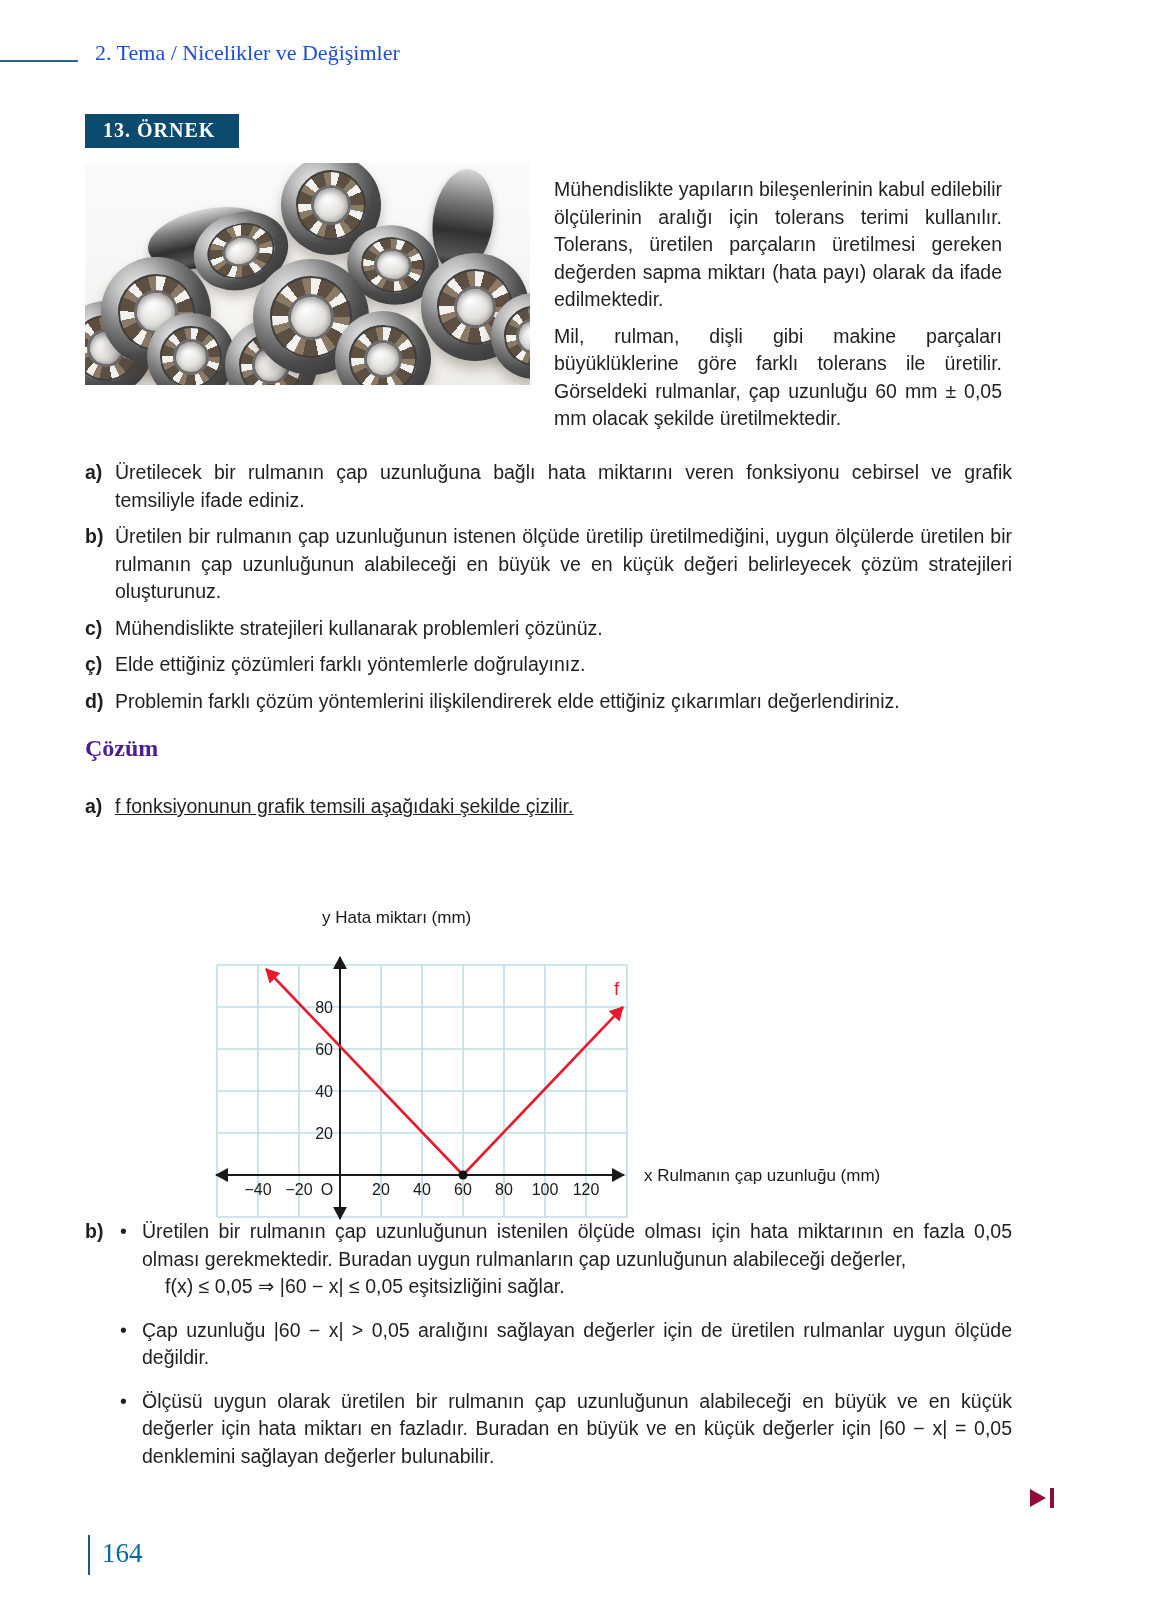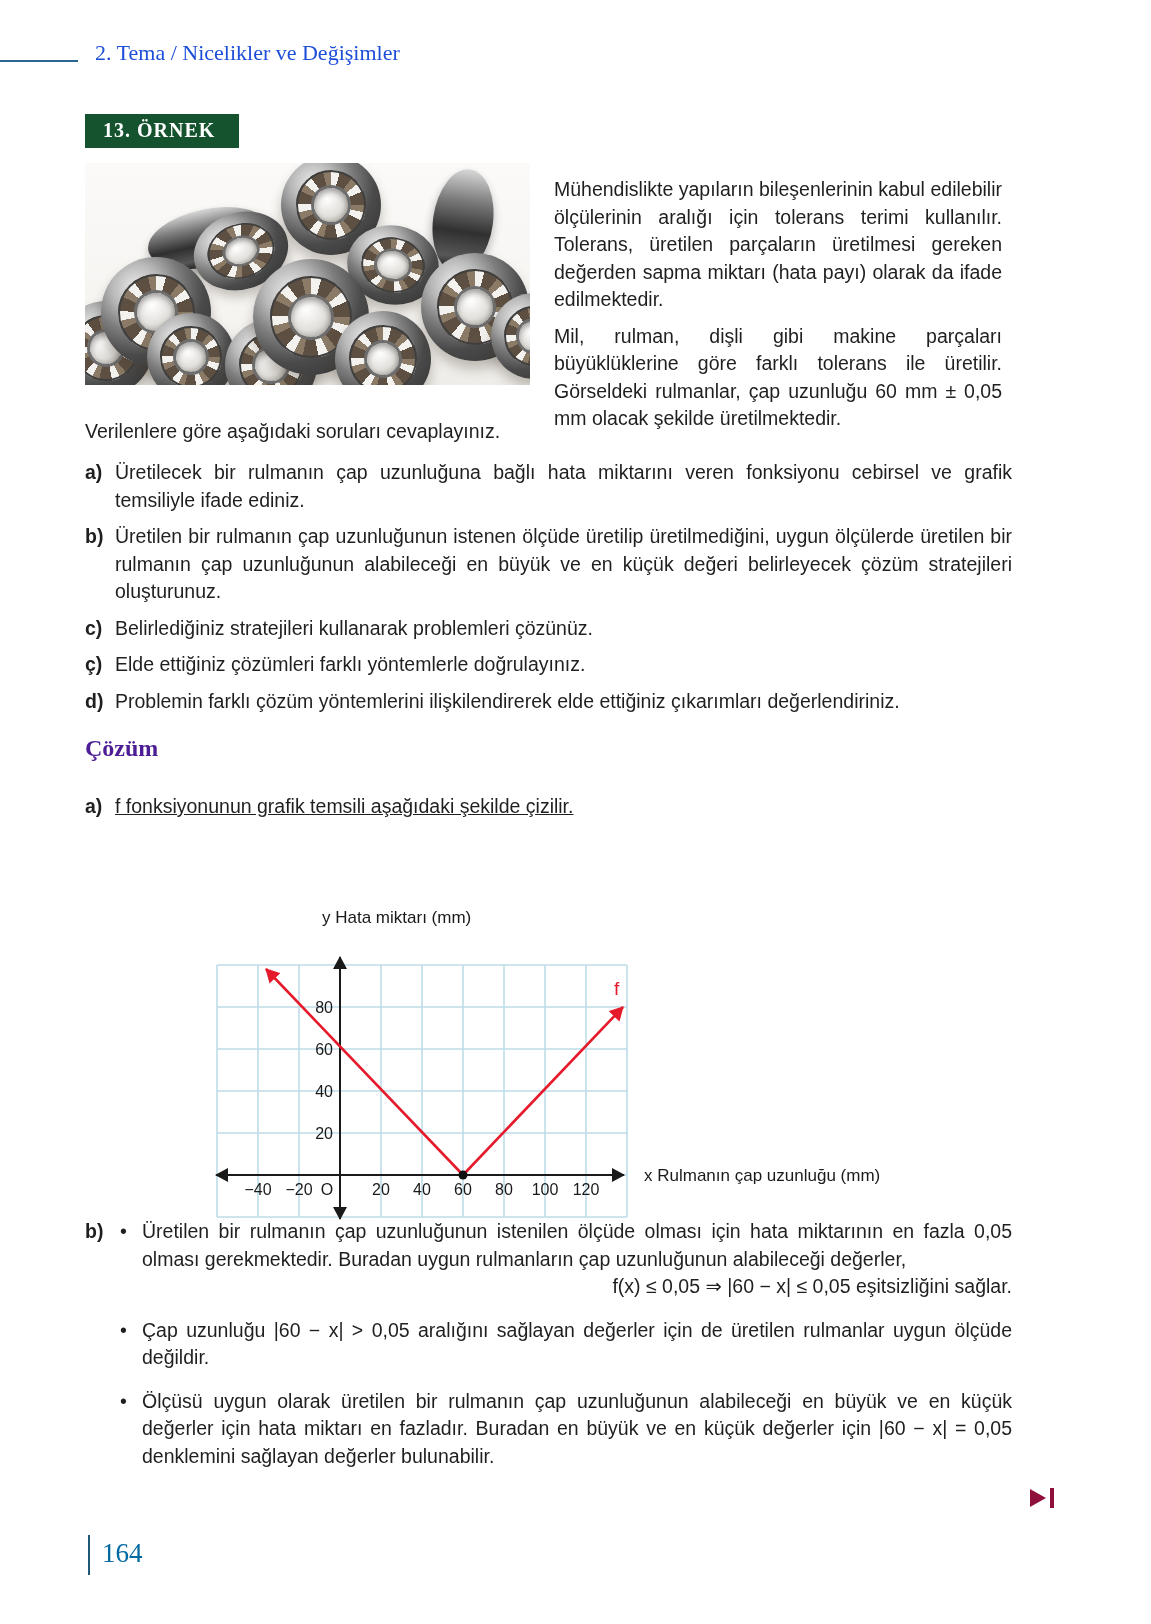--- a/index.html
+++ b/index.html
@@ -5,21 +5,21 @@
   html,body{margin:0;padding:0;background:#ffffff;}
   .page{position:relative;width:1151px;height:1624px;background:#ffffff;overflow:hidden;
         font-family:"Liberation Sans",sans-serif;color:#1f1f1f;}
 
   
   .hdr-rule{position:absolute;left:0;top:60px;width:78px;height:2px;background:#2b6690;}
   .hdr-text{position:absolute;left:95px;top:40px;font-family:"Liberation Serif",serif;
             font-size:22px;color:#1d4ed8;}
 
   
-  .badge{position:absolute;left:85px;top:114px;background:#14532d;color:#ffffff;
+  .badge{position:absolute;left:85px;top:114px;background:#0c4a6e;color:#ffffff;
          font-family:"Liberation Serif",serif;font-weight:bold;font-size:20px;
          padding:5px 24px 6px 18px;letter-spacing:1px;}
 
   
   .photo{position:absolute;left:85px;top:163px;width:445px;height:222px;overflow:hidden;
          background:linear-gradient(180deg,#fbfaf8 0%,#f6f4f1 70%,#efede9 100%);}
   .bearing{position:absolute;border-radius:50%;
      background:radial-gradient(circle at 32% 28%, #ececec, #b9b9b9 22%, #7e7e7e 40%, #4a4a4a 62%, #2e2e2e 100%);
      box-shadow:0 8px 12px rgba(70,60,45,.30);}
   .bearing::before{content:"";position:absolute;inset:15%;border-radius:50%;
@@ -59,21 +59,21 @@
   .tick{font:16px "Liberation Sans",sans-serif;fill:#1a1a1a;}
   .axis-label{font:17px "Liberation Sans",sans-serif;fill:#1a1a1a;}
   .f-label{font:19px "Liberation Sans",sans-serif;}
 
   
   .sol-b{position:absolute;left:85px;top:1218px;width:927px;font-size:19.5px;line-height:27.5px;}
   .sol-b .blbl{position:absolute;left:0;top:0;font-weight:bold;}
   .bullets{margin-left:33px;}
   .bullet{position:relative;padding-left:24px;margin-bottom:16px;text-align:justify;}
   .bullet .dot{position:absolute;left:2px;top:0;}
-  .bullet .eq{display:block;text-align:right;margin-left:23px;}
+  .bullet .eq{display:block;text-align:left;margin-left:23px;}
 
   
   .next-icon{position:absolute;left:1030px;top:1487px;width:30px;height:22px;}
   .next-icon .tri{position:absolute;left:0;top:2px;width:0;height:0;
      border-left:16px solid #8e0f3c;border-top:9px solid transparent;border-bottom:9px solid transparent;}
   .next-icon .bar{position:absolute;left:20px;top:1px;width:4px;height:20px;background:#8e0f3c;}
   .pg-rule{position:absolute;left:88px;top:1535px;width:2px;height:40px;background:#1d5a7a;}
   .pg-num{position:absolute;left:102px;top:1538px;font-family:"Liberation Serif",serif;
           font-size:27px;color:#0369a1;}
 </style>
@@ -101,34 +101,33 @@
     <div class="bearing" style="left:250px;top:148px;width:96px;height:96px;"></div>
     <div class="bearing" style="left:336px;top:90px;width:108px;height:108px;"></div>
     <div class="bearing" style="left:406px;top:130px;width:86px;height:86px;"></div>
   </div>
 
   <div class="introcol">
     <p>Mühendislikte yapıların bileşenlerinin kabul edilebilir ölçülerinin aralığı için tolerans terimi kullanılır. Tolerans, üretilen parçaların üretilmesi gereken değerden sapma miktarı (hata payı) olarak da ifade edilmektedir.</p>
     <p>Mil, rulman, dişli gibi makine parçaları büyüklüklerine göre farklı tolerans ile üretilir. Görseldeki rulmanlar, çap uzunluğu 60 mm ± 0,05 mm olacak şekilde üretilmektedir.</p>
   </div>
 
-  <div class="prompt">Verilenlere göre aşağıdaki soruları cevaplayınız.</div>
 
   <div class="qlist">
     <div class="qitem">
       <span class="qlabel">a)</span>
       <span>Üretilecek bir rulmanın çap uzunluğuna bağlı hata miktarını veren fonksiyonu cebirsel ve grafik temsiliyle ifade ediniz.</span>
     </div>
     <div class="qitem">
       <span class="qlabel">b)</span>
       <span>Üretilen bir rulmanın çap uzunluğunun istenen ölçüde üretilip üretilmediğini, uygun ölçülerde üretilen bir rulmanın çap uzunluğunun alabileceği en büyük ve en küçük değeri belirleyecek çözüm stratejileri oluşturunuz.</span>
     </div>
     <div class="qitem">
       <span class="qlabel">c)</span>
-      <span>Belirlediğiniz stratejileri kullanarak problemleri çözünüz.</span>
+      <span>Mühendislikte stratejileri kullanarak problemleri çözünüz.</span>
     </div>
     <div class="qitem">
       <span class="qlabel">ç)</span>
       <span>Elde ettiğiniz çözümleri farklı yöntemlerle doğrulayınız.</span>
     </div>
     <div class="qitem">
       <span class="qlabel">d)</span>
       <span>Problemin farklı çözüm yöntemlerini ilişkilendirerek elde ettiğiniz çıkarımları değerlendiriniz.</span>
     </div>
   </div>

